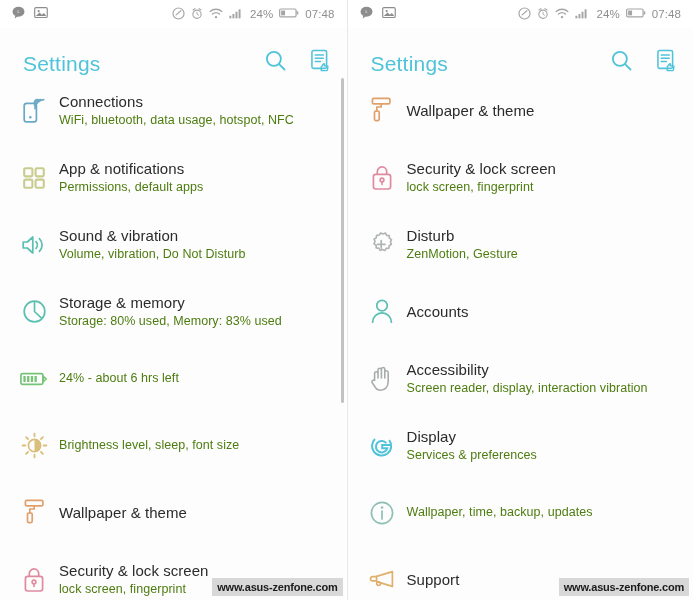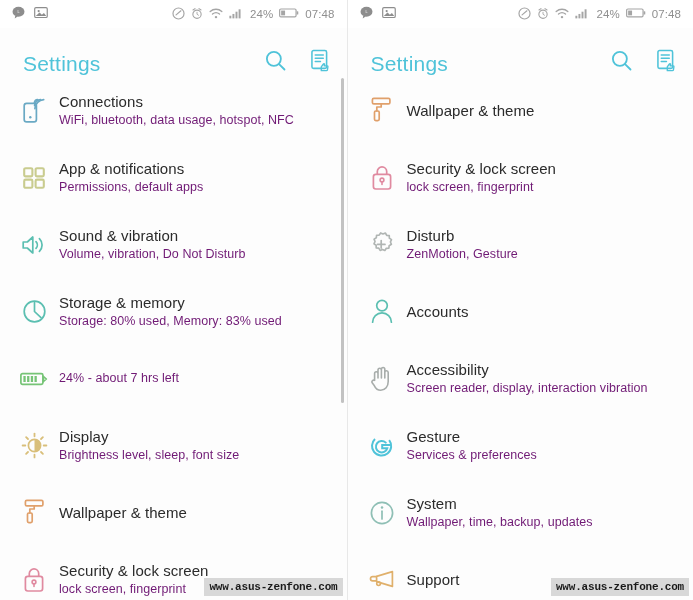--- a/index.html
+++ b/index.html
@@ -88,21 +88,21 @@
   .row.compact .row-ico { padding-top: 0; }
   .row-txt { padding-left: 5px; padding-top: 1px; }
   .row-title {
     font-size: 15px;
     color: #2b2b2b;
     line-height: 19px;
     letter-spacing: .05px;
   }
   .row-sub {
     font-size: 12.5px;
-    color: #701a75;
+    color: #4d7c0f;
     line-height: 18px;
     margin-top: 0;
     letter-spacing: .05px;
   }
 
   
   .scrollbar {
     position: absolute;
     right: 3px;
     top: 78px;
@@ -112,21 +112,21 @@
     border-radius: 2px;
   }
 
   
   .watermark {
     position: absolute;
     bottom: 4px;
     right: 4px;
     background: #d8d8d8;
     color: #1a1a1a;
-    font-family: Liberation Mono, monospace;
+    font-family: Liberation Sans, sans-serif;
     font-size: 11px;
     font-weight: bold;
     padding: 3px 5px 3px 5px;
     letter-spacing: -0.2px;
     white-space: nowrap;
   }
 </style>
 </head>
 <body>
 
@@ -276,21 +276,21 @@
           <svg width="28" height="16" viewBox="0 0 28 16">
             <rect x="0.9" y="2.6" width="22" height="10.8" rx="1.6" fill="none" stroke="#76c476" stroke-width="1.7"></rect>
             <rect x="3.4" y="5" width="2.3" height="6" fill="#76c476"></rect>
             <rect x="7.1" y="5" width="2.3" height="6" fill="#76c476"></rect>
             <rect x="10.8" y="5" width="2.3" height="6" fill="#76c476"></rect>
             <rect x="14.5" y="5" width="2.3" height="6" fill="#76c476"></rect>
             <path d="M23.3 5.4 L26.4 8 L23.3 10.6 Z" fill="none" stroke="#76c476" stroke-width="1.6" stroke-linejoin="round"></path>
           </svg>
         </div>
         <div class="row-txt">
-          <div class="row-sub">24% - about 7 hrs left</div>
+          <div class="row-sub">24% - about 6 hrs left</div>
         </div>
       </div>
 
       <div class="row">
         <div class="row-ico">
           <svg width="27" height="27" viewBox="0 0 27 27">
             <circle cx="13.5" cy="13.5" r="6.1" fill="none" stroke="#d9bf7a" stroke-width="1.7"></circle>
             <path d="M13.5 7.4 A6.1 6.1 0 0 1 13.5 19.6 Z" fill="#d9bf7a"></path>
             <g stroke="#d9bf7a" stroke-width="1.8" stroke-linecap="round">
               <path d="M13.5 1.6 V4.3"></path>
@@ -298,21 +298,20 @@
               <path d="M1.6 13.5 H4.3"></path>
                 <path d="M22.7 13.5 H25.4"></path>
               <path d="M5.1 5.1 L7 7"></path>
                 <path d="M20 20 L21.9 21.9"></path>
               <path d="M21.9 5.1 L20 7"></path>
                 <path d="M7 20 L5.1 21.9"></path>
             </g>
           </svg>
         </div>
         <div class="row-txt">
-          <div class="row-title">Display</div>
           <div class="row-sub">Brightness level, sleep, font size</div>
         </div>
       </div>
 
       <div class="row compact">
         <div class="row-ico">
           <svg width="25" height="27" viewBox="0 0 25 27">
             <rect x="3.4" y="2.4" width="17.5" height="5.4" rx="1.4" fill="none" stroke="#e0a06b" stroke-width="1.7"></rect>
             <path d="M12.2 7.8 V11 H7.8 V15" stroke="#e0a06b" stroke-width="1.7" fill="none" stroke-linecap="round" stroke-linejoin="round"></path>
             <rect x="5.5" y="15" width="4.7" height="9.6" rx="1.3" fill="none" stroke="#e0a06b" stroke-width="1.7"></rect>
@@ -492,35 +491,34 @@
       </div>
 
       <div class="row">
         <div class="row-ico">
           <svg width="26" height="26" viewBox="0 0 26 26">
             <path d="M21.5 12.1 H13.2 v3.1 h5.1 a5.8 5.8 0 1 1 -1.5 -5.6" fill="none" stroke="#4fc3d9" stroke-width="2" stroke-linecap="round"></path>
             <circle cx="12.6" cy="13" r="9.6" fill="none" stroke="#4fc3d9" stroke-width="2" stroke-dasharray="44 22" transform="rotate(-38 12.6 13)"></circle>
           </svg>
         </div>
         <div class="row-txt">
-          <div class="row-title">Gesture</div>
+          <div class="row-title">Display</div>
           <div class="row-sub">Services &amp; preferences</div>
         </div>
       </div>
 
       <div class="row">
         <div class="row-ico">
           <svg width="26" height="26" viewBox="0 0 26 26">
             <circle cx="13" cy="13" r="10.6" fill="none" stroke="#8fbfb5" stroke-width="1.7"></circle>
             <circle cx="13" cy="7.6" r="1.25" fill="#8fbfb5"></circle>
             <path d="M13 11.2 V19" stroke="#8fbfb5" stroke-width="1.7" stroke-linecap="round"></path>
           </svg>
         </div>
         <div class="row-txt">
-          <div class="row-title">System</div>
           <div class="row-sub">Wallpaper, time, backup, updates</div>
         </div>
       </div>
 
       <div class="row compact">
         <div class="row-ico">
           <svg width="27" height="22" viewBox="0 0 27 22">
             <path d="M24.4 3.6 L8.6 8.4 v5.2 L24.4 18.4 Z" fill="none" stroke="#e0b06b" stroke-width="1.7" stroke-linejoin="round"></path>
             <path d="M8.6 8.6 H4.6 a2.1 2.1 0 0 0 0 4.2 H8.6" fill="none" stroke="#e0b06b" stroke-width="1.7" stroke-linejoin="round"></path>
             <circle cx="10.6" cy="15.6" r="1.9" fill="none" stroke="#e0b06b" stroke-width="1.6"></circle>

